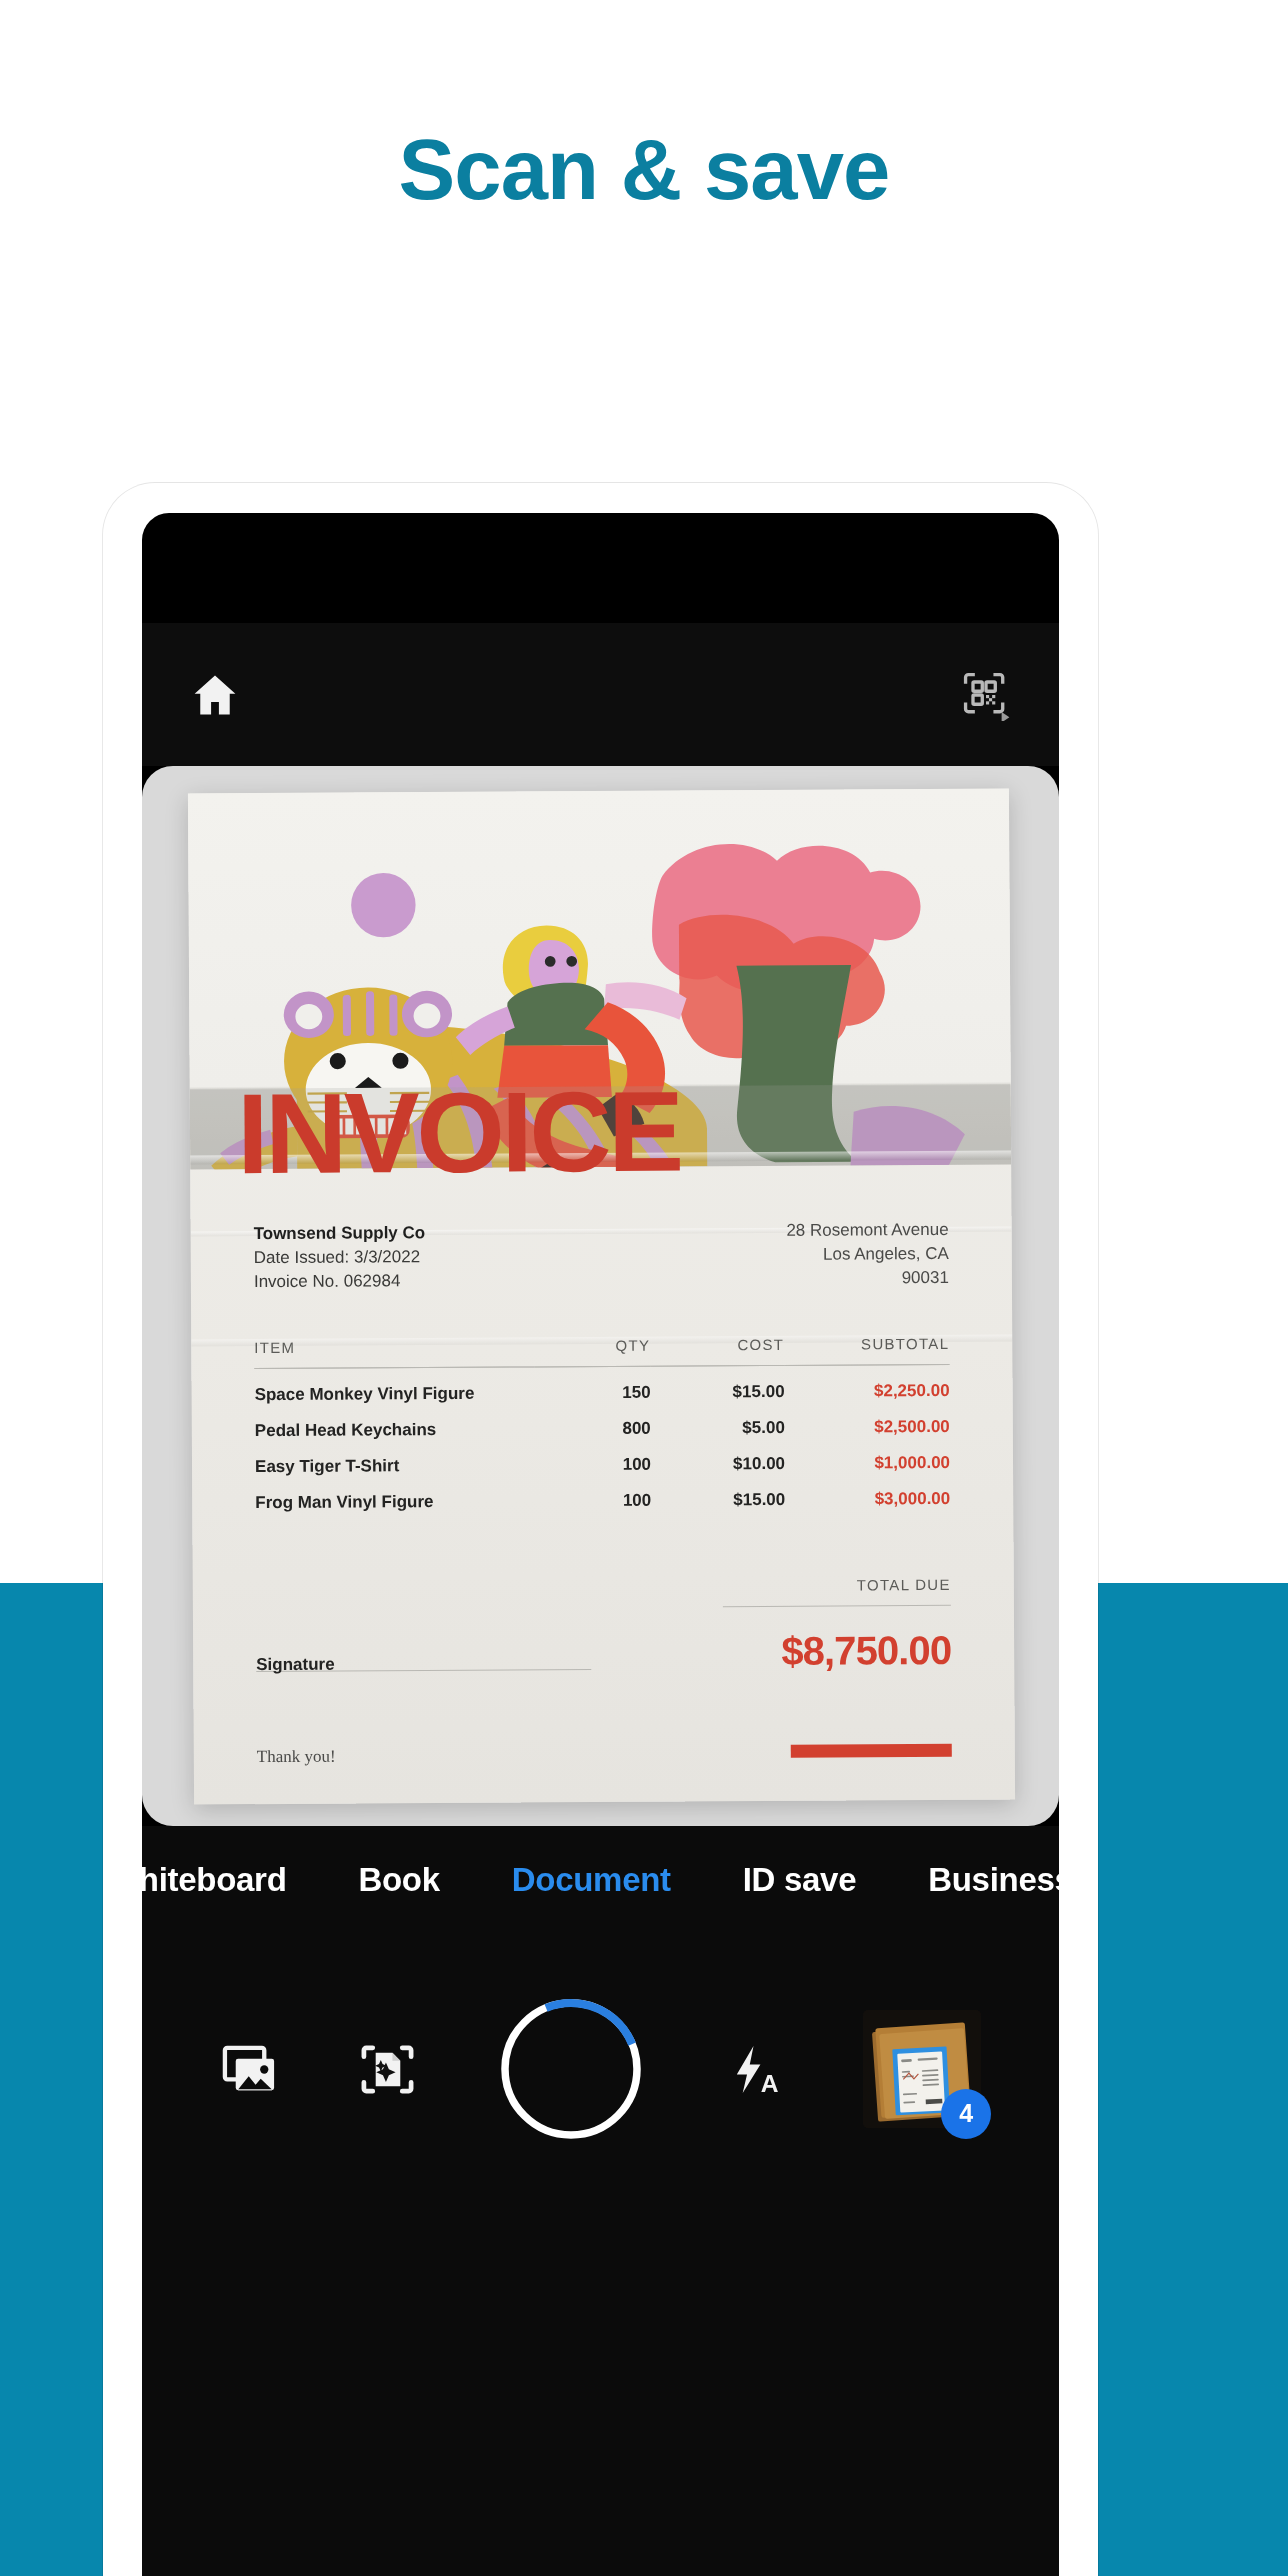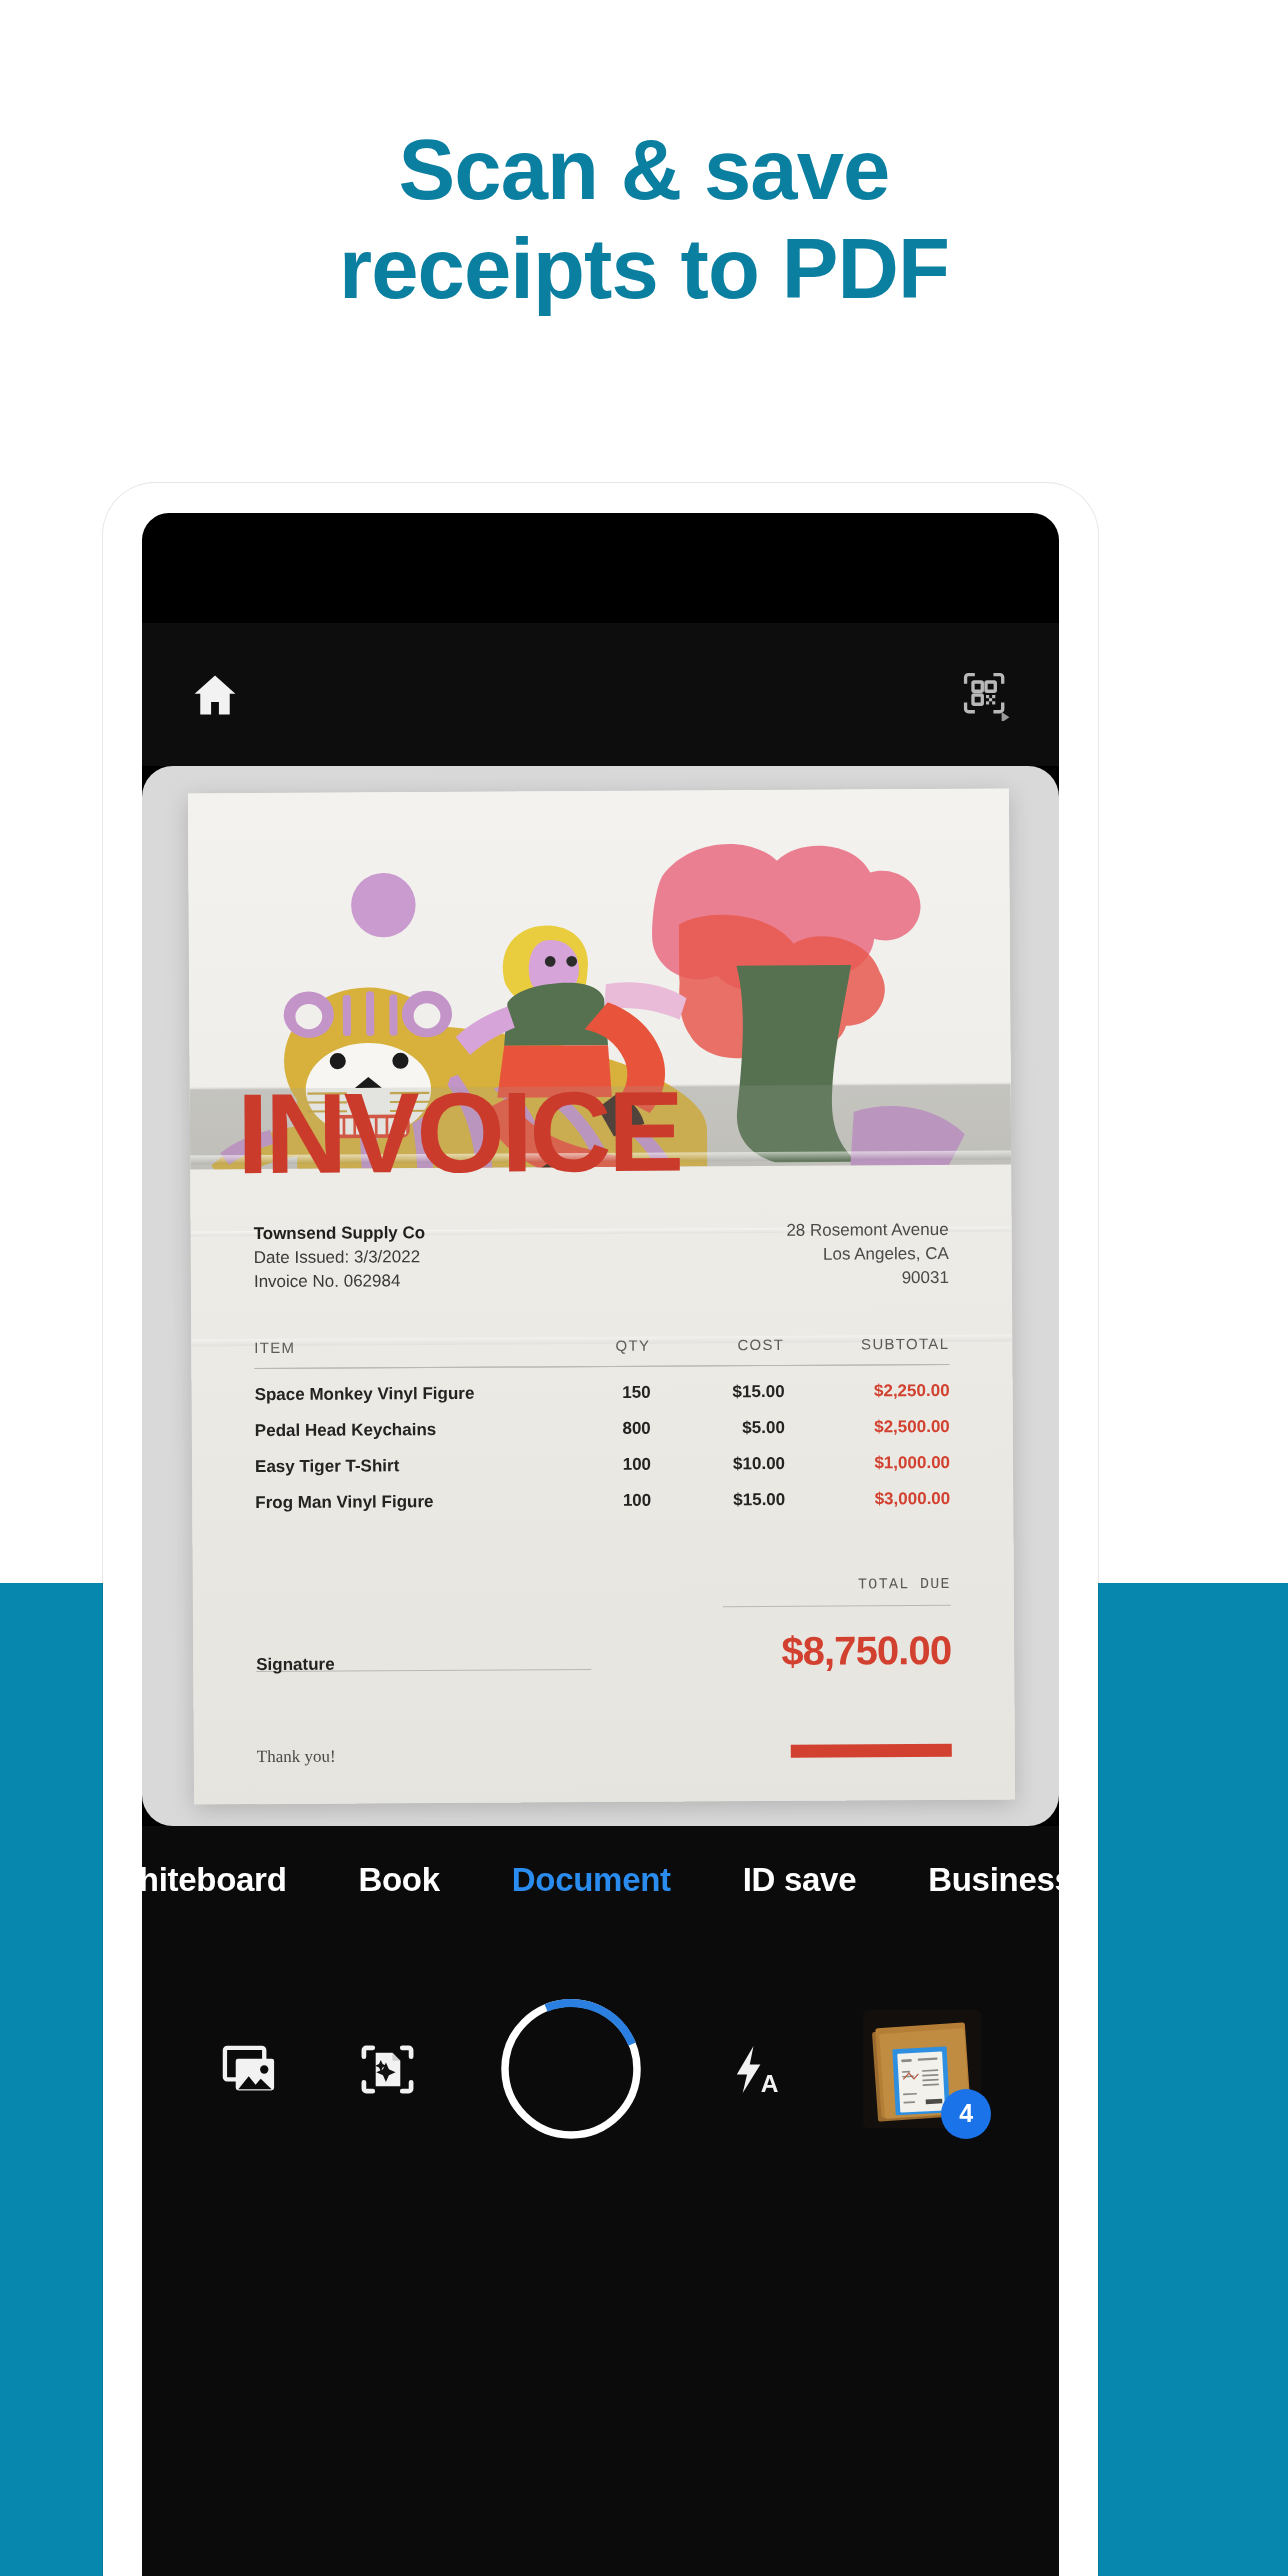--- a/index.html
+++ b/index.html
@@ -110,21 +110,21 @@
   #inv-table td { font-size:17px; font-weight:bold; color:#232322; padding-top:16px; text-align:right; }
   #inv-table td.item { text-align:left; }
   #inv-table td.sub { color:#D2402F; }
   #inv-table .c-qty { width:116px; }
   #inv-table .c-cost { width:134px; }
   #inv-table .c-sub { width:165px; }
 
   
   #totaldue-label {
     position:absolute; right:63px; top:787px;
-    font-size:15px; color:#5b5b58; letter-spacing:1.3px;font-family:Liberation Mono, monospace;
+    font-size:15px; color:#5b5b58; letter-spacing:1.3px;
   }
   #totaldue-rule { position:absolute; right:63px; top:816px; width:228px; height:1.3px; background:#b9b8b3; }
   #totaldue-value {
     position:absolute; right:63px; top:839px;
     font-size:40px; font-weight:bold; color:#D2402F; letter-spacing:-0.9px;
   }
   #sig-rule { position:absolute; left:63px; top:878px; width:335px; height:1.3px; background:#b9b8b3; }
   #sig-label { position:absolute; left:63px; top:862px; font-size:17px; font-weight:bold; color:#232322; }
   #thanks { position:absolute; left:63px; top:954px; font-size:17px; color:#4a4a48;font-family:Liberation Serif, serif; }
   #red-bar { position:absolute; right:63px; top:955px; width:161px; height:12.5px; background:#D2402F; }
@@ -176,21 +176,20 @@
   }
 </style>
 </head>
 <body>
 
 <div id="bg-top"></div>
 <div id="bg-bottom"></div>
 
 <div id="headline">
   <span class="l1">Scan &amp; save</span>
-  <span class="l2">receipts to PDF</span>
 </div>
 
 <div id="phone">
   <div id="phone-screen">
 
     <div id="app-topbar">
       <span class="topbar-icon">
         <svg viewBox="0 0 24 24" fill="#f2f2f2">
           <path d="M12 3 2.6 11.4h2.6V21h5V15.2h3.6V21h5v-9.6h2.6z"></path>
         </svg>

